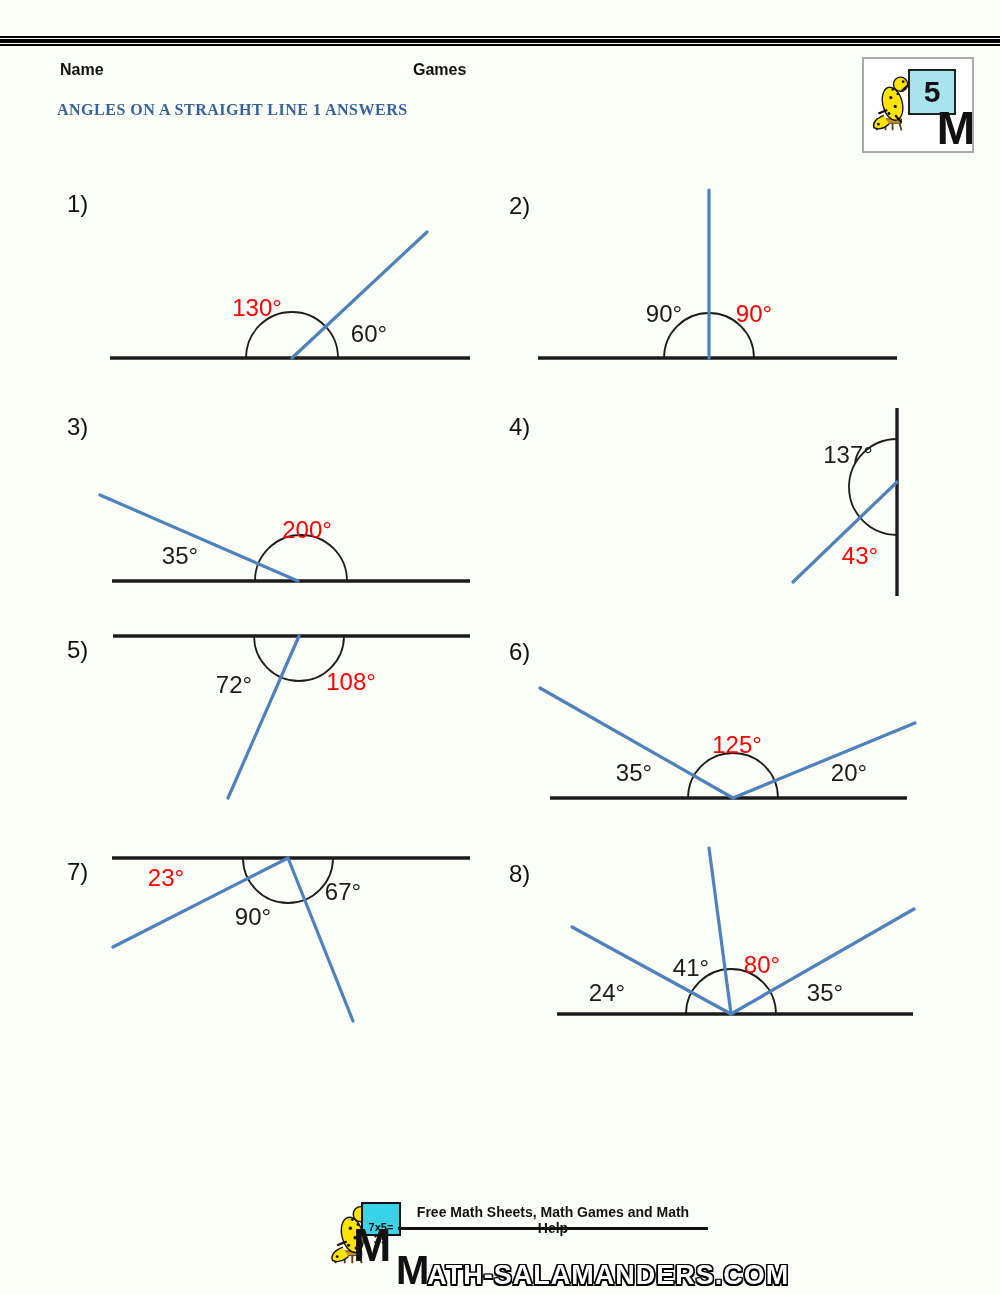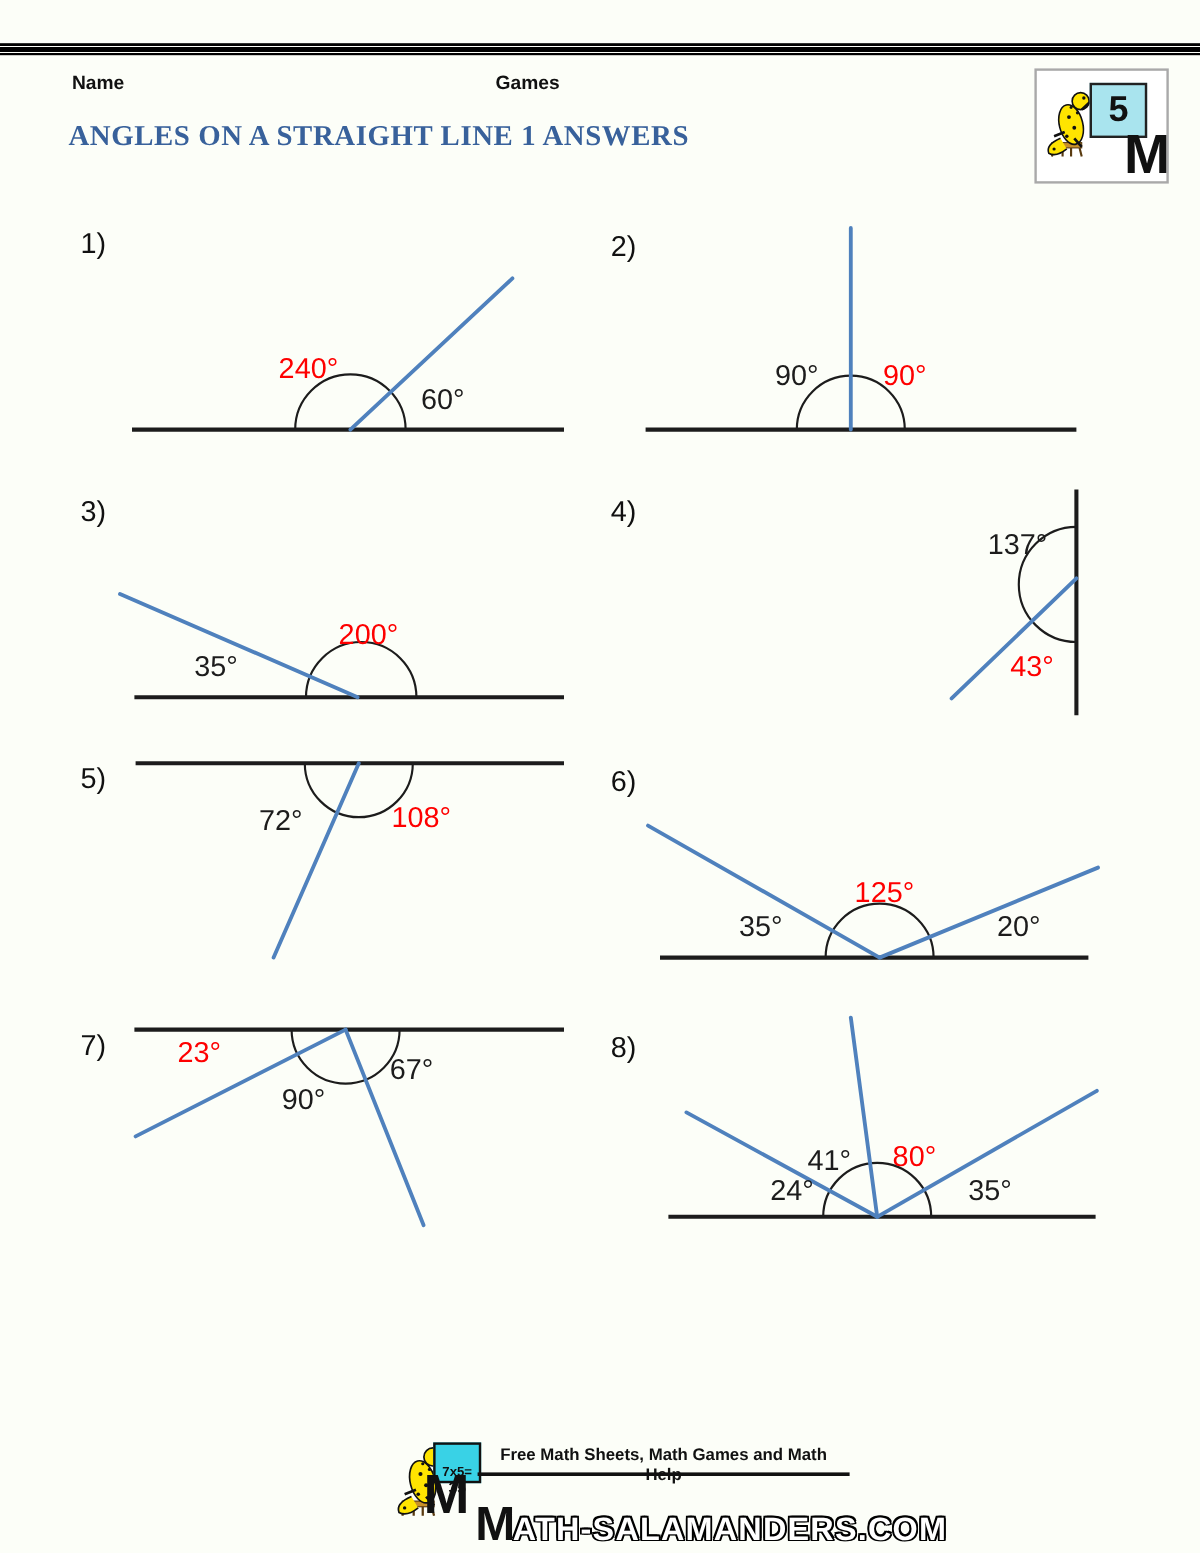--- a/index.html
+++ b/index.html
@@ -8,21 +8,21 @@
     background:#fcfef8;
     font-family:"Liberation Sans",sans-serif;
     color:#1c1c1c;overflow:hidden;
   }
   .abs{position:absolute;}
   
   .toprule{left:0;top:36px;width:1000px;height:10px;
     background:linear-gradient(#000 0 2px,#fcfef8 2px 3px,#000 3px 7px,#fcfef8 7px 8px,#000 8px 10px);}
   .fieldlbl{top:61px;font-size:16px;font-weight:600;color:#111;}
   .title{left:57px;top:101px;font-family:"Liberation Serif",serif;font-weight:700;
-    font-size:24px;letter-spacing:.5px;color:#38619b;white-space:nowrap;}
+    font-size:16px;letter-spacing:.5px;color:#38619b;white-space:nowrap;}
   
   .badge{left:862px;top:57px;width:108px;height:92px;background:#fff;border:2px solid #a9a9a9;}
   .badge-card{position:absolute;left:44px;top:10px;width:44px;height:42px;background:#a9e4ee;
     border:2px solid #222;display:flex;align-items:center;justify-content:center;
     font-size:30px;font-weight:700;color:#111;}
   .badge-m{position:absolute;right:2px;bottom:0px;font-size:46px;font-weight:800;
     letter-spacing:-5px;color:#111;line-height:1;}
   .badge-svg{position:absolute;left:2px;top:8px;}
   
   svg.geo{left:0;top:0;}
@@ -133,21 +133,21 @@
 
 <span class="abs num" style="left:67px;top:190px">1)</span>
 <span class="abs num" style="left:509px;top:192px">2)</span>
 <span class="abs num" style="left:67px;top:413px">3)</span>
 <span class="abs num" style="left:509px;top:413px">4)</span>
 <span class="abs num" style="left:67px;top:636px">5)</span>
 <span class="abs num" style="left:509px;top:638px">6)</span>
 <span class="abs num" style="left:67px;top:858px">7)</span>
 <span class="abs num" style="left:509px;top:860px">8)</span>
 
-<span class="abs lbl answer" style="left:257px;top:308px">240°</span>
+<span class="abs lbl answer" style="left:257px;top:308px">130°</span>
 <span class="abs lbl" style="left:369px;top:334px">60°</span>
 
 <span class="abs lbl" style="left:664px;top:314px">90°</span>
 <span class="abs lbl answer" style="left:754px;top:314px">90°</span>
 
 <span class="abs lbl" style="left:180px;top:556px">35°</span>
 <span class="abs lbl answer" style="left:307px;top:530px">200°</span>
 
 <span class="abs lbl" style="left:848px;top:455px">137°</span>
 <span class="abs lbl answer" style="left:860px;top:556px">43°</span>
@@ -156,21 +156,21 @@
 <span class="abs lbl answer" style="left:351px;top:682px">108°</span>
 
 <span class="abs lbl" style="left:634px;top:773px">35°</span>
 <span class="abs lbl answer" style="left:737px;top:745px">125°</span>
 <span class="abs lbl" style="left:849px;top:773px">20°</span>
 
 <span class="abs lbl answer" style="left:166px;top:878px">23°</span>
 <span class="abs lbl" style="left:253px;top:917px">90°</span>
 <span class="abs lbl" style="left:343px;top:892px">67°</span>
 
-<span class="abs lbl" style="left:660px;top:993px">24°</span>
+<span class="abs lbl" style="left:607px;top:993px">24°</span>
 <span class="abs lbl" style="left:691px;top:968px">41°</span>
 <span class="abs lbl answer" style="left:762px;top:965px">80°</span>
 <span class="abs lbl" style="left:825px;top:993px">35°</span>
 
 <svg class="abs" style="left:324px;top:1200px" width="66" height="66" viewBox="0 0 70 70">
     <use href="#sala"></use>
   </svg>
 <div class="abs f-card">
   <div class="l1">7x5=</div>
   <div class="l2">35</div>

